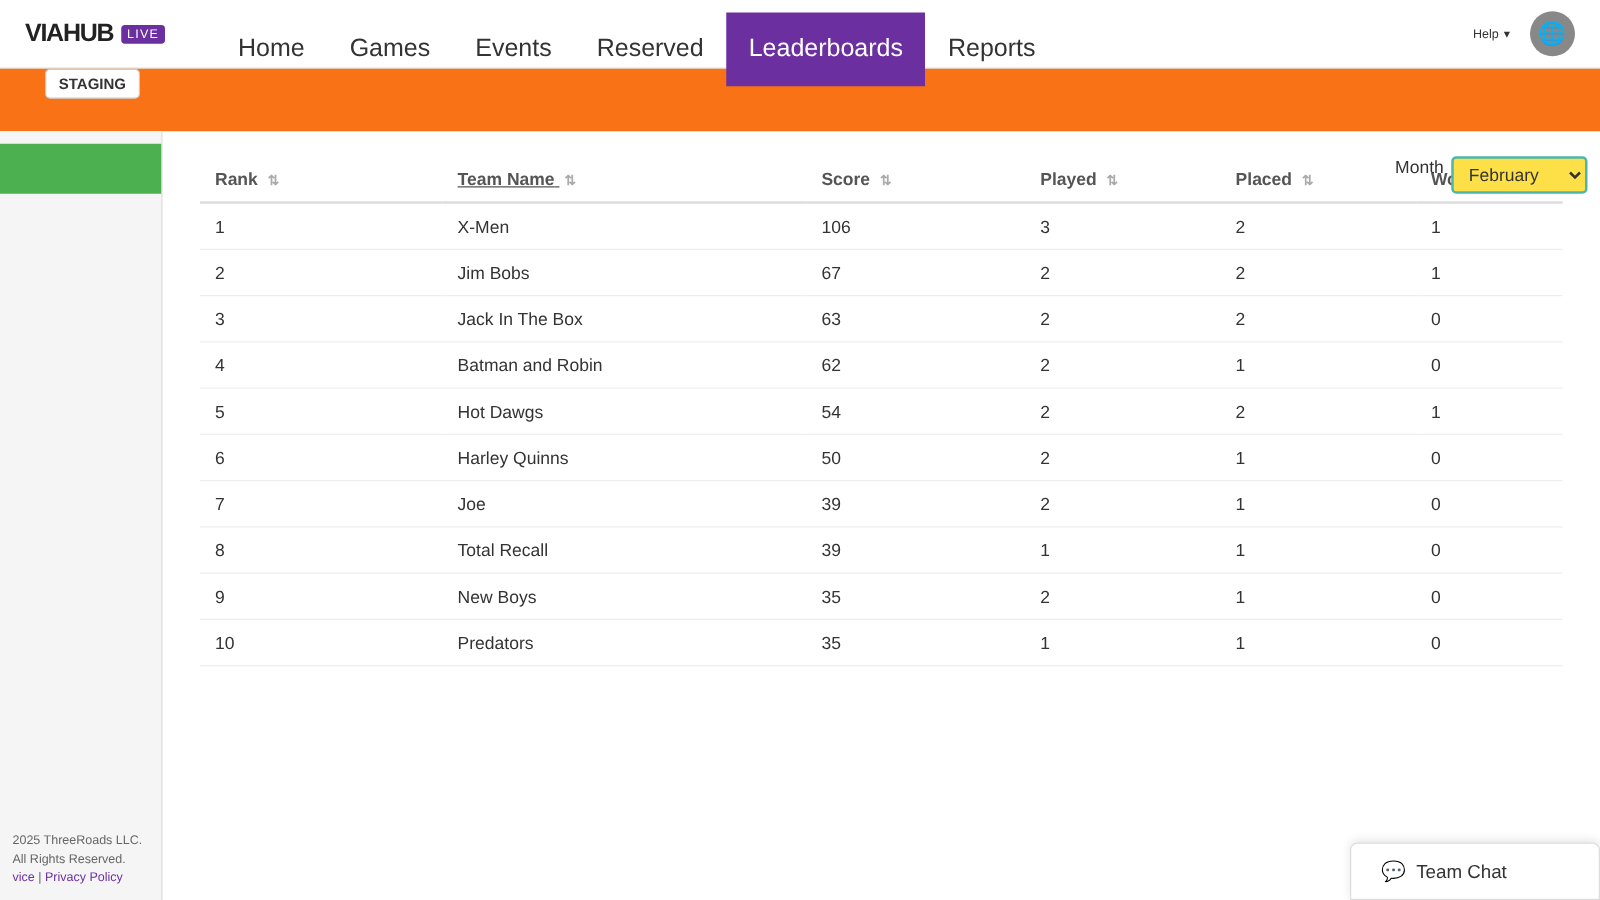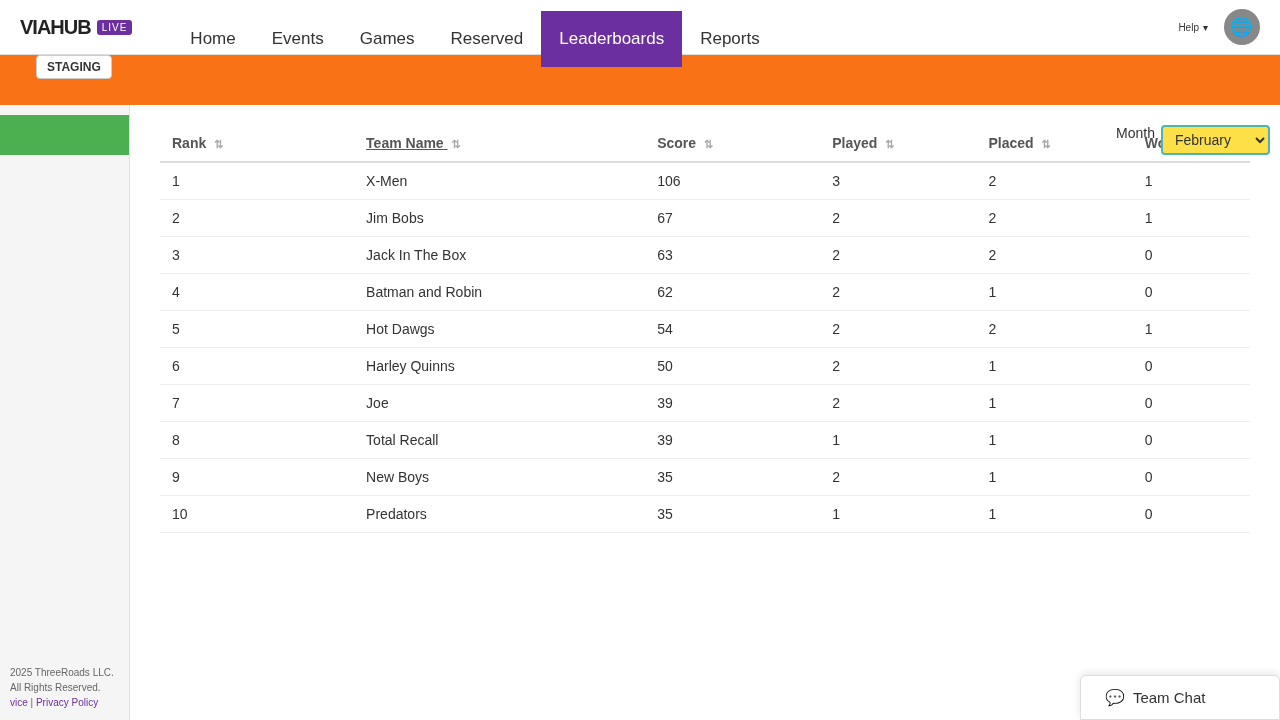--- a/index.html
+++ b/index.html
@@ -35,21 +35,21 @@
     }
     .nav-links {
       display: flex;
       gap: 0;
       flex: 1;
     }
     .nav-link {
       padding: 18px 18px;
       color: #333;
       text-decoration: none;
-      font-size: 17px;
+      font-size: 20px;
       cursor: pointer;
       margin-top: 24px;
     }
     .nav-link.active {
       color: #fff;
       background: #6c2fa0;
     }
     .nav-right {
       display: flex;
       align-items: center;
@@ -222,22 +222,22 @@
 </head>
 <body>
 
 <nav class="navbar">
   <div class="navbar-brand">
     <span class="brand-viahub">VIAHUB</span>
     <span class="brand-live">LIVE</span>
   </div>
   <div class="nav-links">
     <a class="nav-link">Home</a>
+    <a class="nav-link">Games</a>
     <a class="nav-link">Events</a>
-    <a class="nav-link">Games</a>
     <a class="nav-link">Reserved</a>
     <a class="nav-link active">Leaderboards</a>
     <a class="nav-link">Reports</a>
   </div>
   <div class="nav-right">
     <div class="help-btn">
       <span>Help</span>
       <span>▾</span>
     </div>
     <div class="globe-icon">🌐</div>

